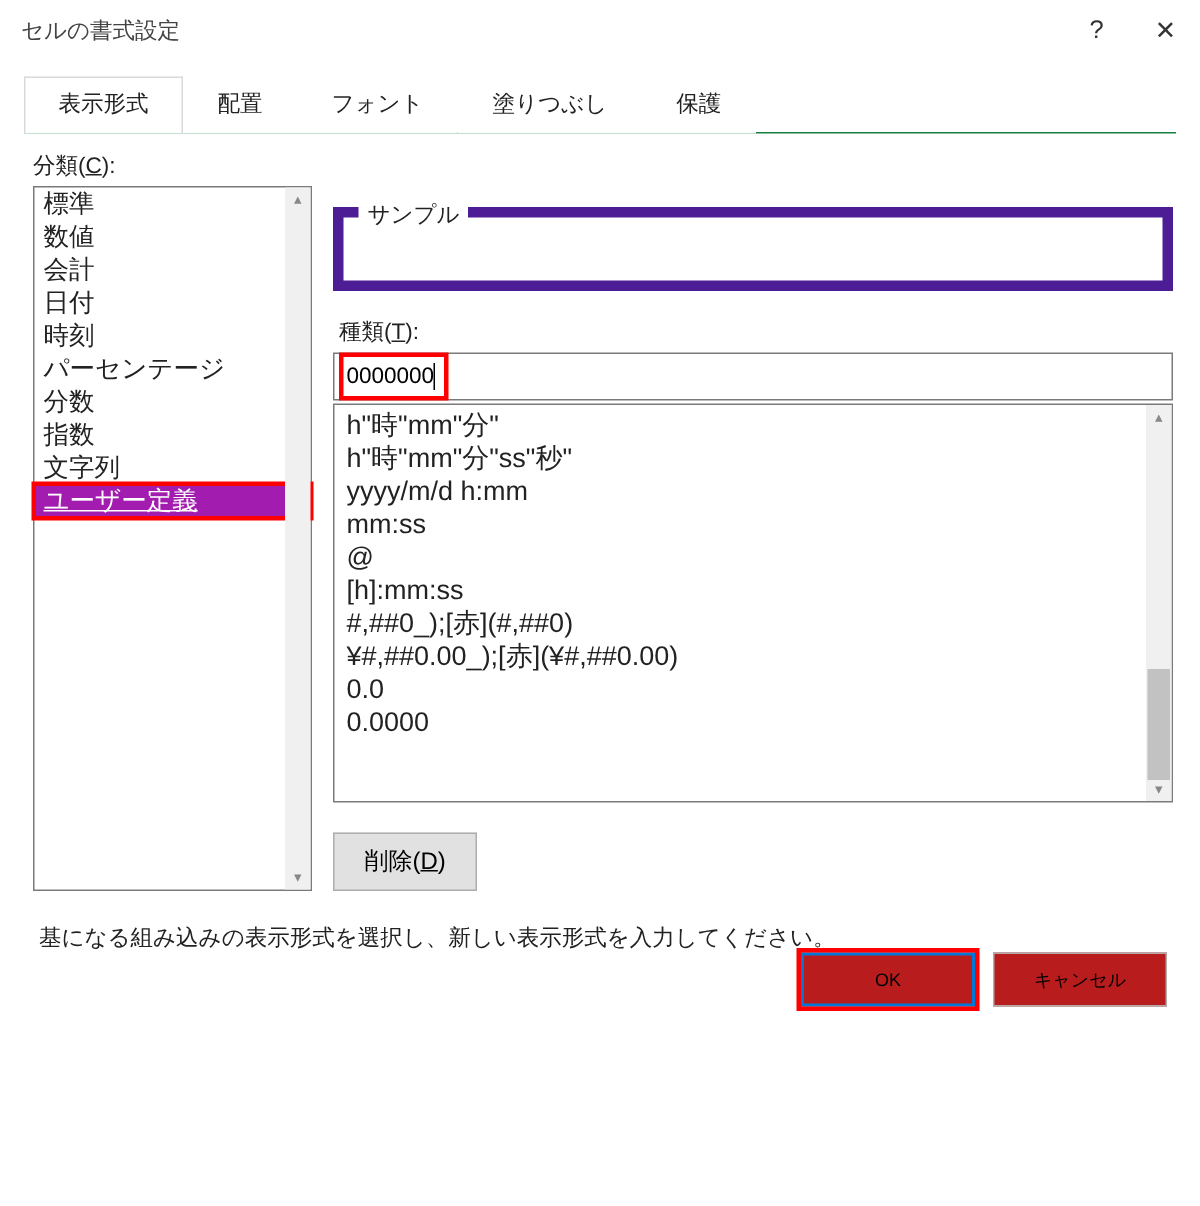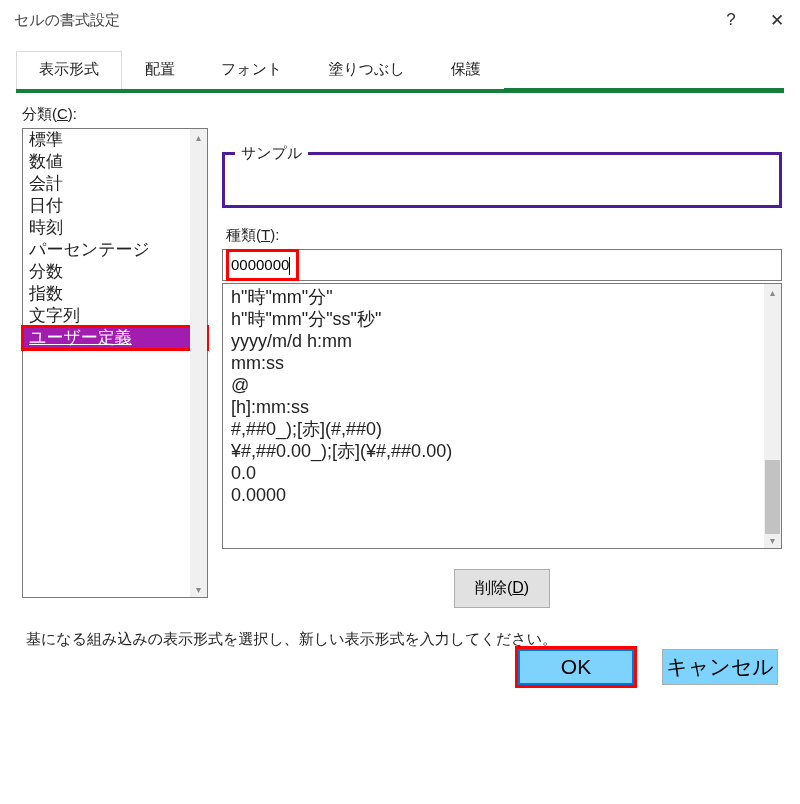--- a/index.html
+++ b/index.html
@@ -22,21 +22,21 @@
   }
   .titlebar .spacer { flex: 1; }
   .titlebar .help-btn, .titlebar .close-btn {
     width: 46px; height: 40px;
     display: flex; align-items: center; justify-content: center;
     font-size: 17px; color: #333;
     cursor: pointer;
   }
   .tabs {
     display: flex;
-    border-bottom: 5px solid #15803d;
+    border-bottom: 1px solid #15803d;
     margin: 10px 16px 0 16px;
   }
   .tab {
     padding: 8px 22px 10px 22px;
     border: 1px solid transparent;
     border-bottom: none;
     cursor: pointer;
     color: #222;
     font-size: 15px;
     position: relative;
@@ -86,25 +86,25 @@
     width: 17px;
     background: #f0f0f0;
   }
   .scroll-arrow {
     height: 16px;
     display: flex; align-items: center; justify-content: center;
     font-size: 10px; color: #888;
   }
   .right-col { flex: 1; display: flex; flex-direction: column; }
   .sample-group {
-    border: 3px solid #4c1d95;
+    border: 7px solid #4c1d95;
     border-radius: 0;
     position: relative;
     height: 56px;
-    margin-top: 24px;
+    margin-top: 14px;
   }
   .sample-legend {
     position: absolute;
     top: -11px; left: 10px;
     background: #fff;
     padding: 0 6px;
     color: #222;
   }
   .type-label { margin: 18px 0 4px 4px; color: #222; }
   .type-input-wrap {
@@ -140,21 +140,21 @@
     width: 17px;
     background: #f0f0f0;
     display: flex; flex-direction: column;
   }
   .fmt-scroll .track { flex: 1; position: relative; }
   .fmt-thumb {
     position: absolute; left: 1px; right: 1px;
     top: 160px; height: 74px;
     background: #c2c2c2;
   }
-  .delete-row { display: flex; justify-content: center; margin-top: 20px; }
+  .delete-row { display: flex; justify-content: flex-start; margin-top: 20px; }
   .delete-btn {
     padding: 8px 20px;
     border: 1px solid #adadad;
     background: #e1e1e1;
     font-size: 16px;
     cursor: pointer;
   }
   .hint {
     margin: 22px 0 0 4px;
     color: #222;
@@ -162,24 +162,23 @@
   }
   .footer {
     display: flex;
     justify-content: flex-end;
     gap: 12px;
     padding: 0 22px 22px 0;
   }
   .btn {
     width: 116px; height: 36px;
     border: 1px solid #adadad;
-    background: #7dd3fc;
-    font-size: 21px;
-    cursor: pointer;
-    margin-left: 16px;
+    background: #b91c1c;
+    font-size: 12px;
+    cursor: pointer;
   }
   .btn.ok {
     border: 2px solid #0078d7;
     outline: 3px solid #ff0000;
   }
 </style>
 </head>
 <body>
 
 <div class="window">

